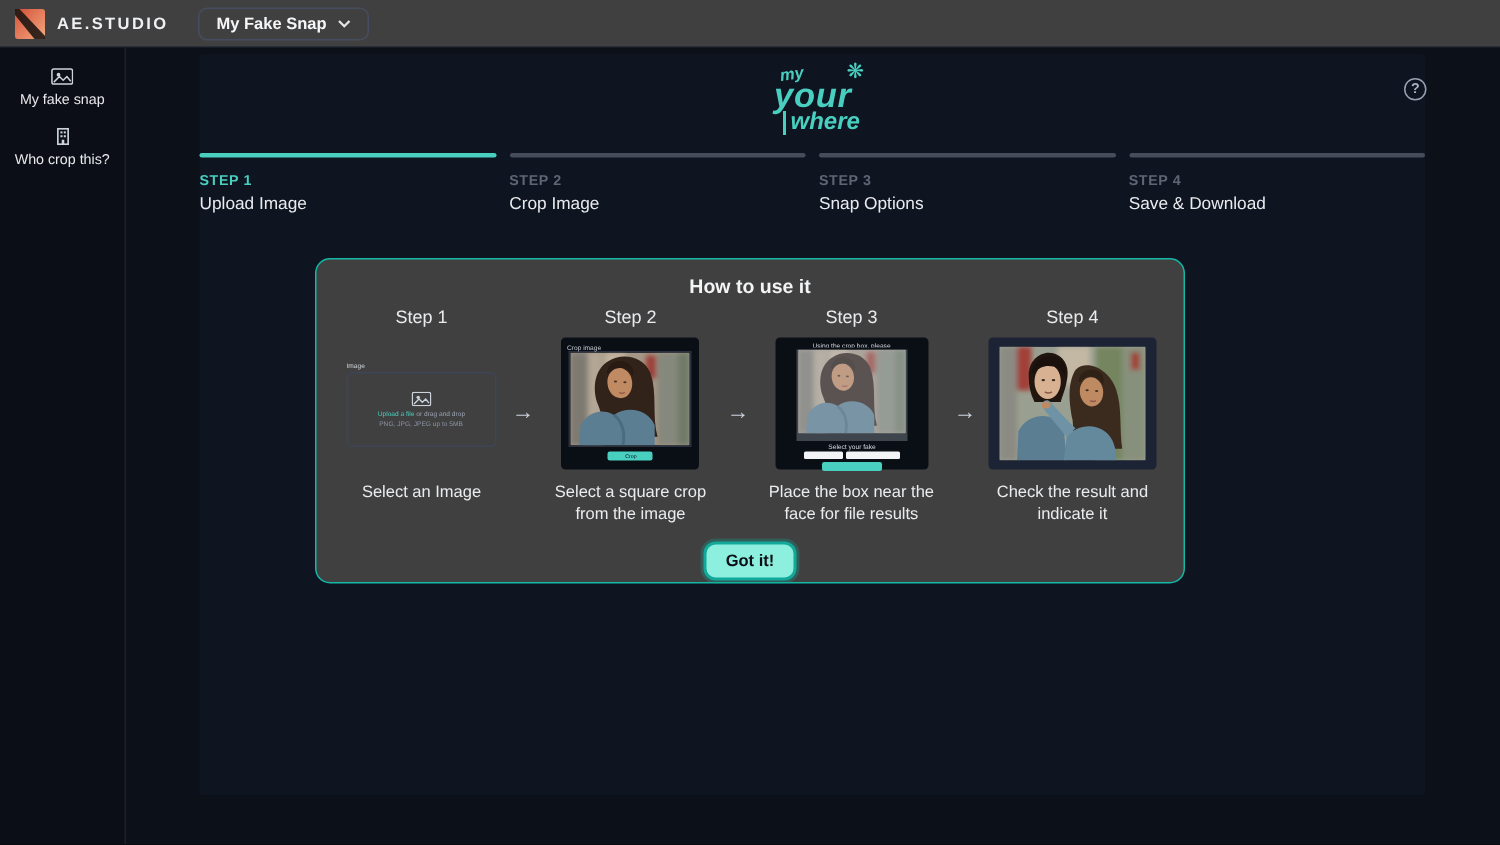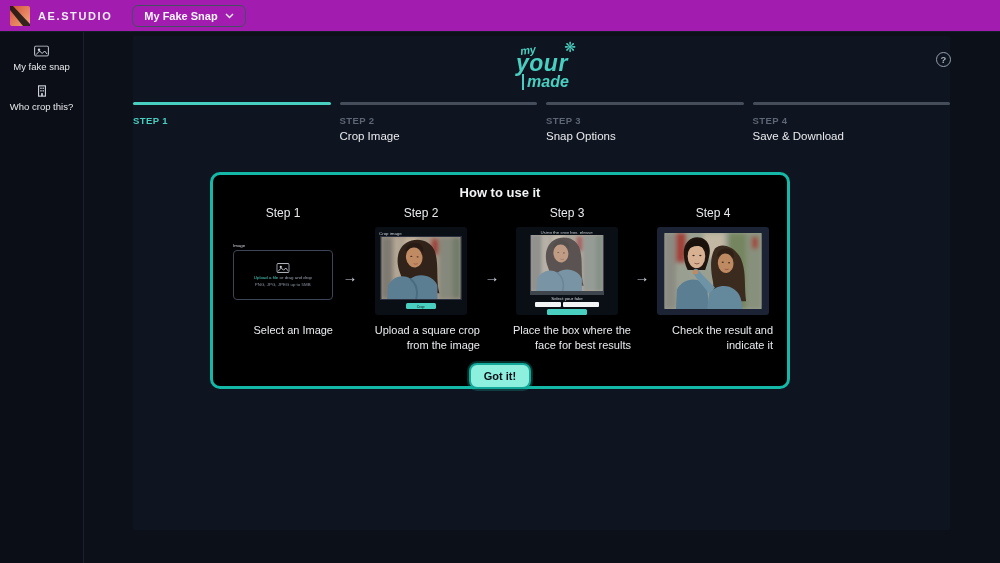--- a/index.html
+++ b/index.html
@@ -1,21 +1,21 @@
 <!DOCTYPE html>
 <html><head>
 <meta charset="utf-8">
 <style>
   html,body { margin:0; padding:0; background:#06080d; }
   .stage { position:relative; width:1000px; height:563px; overflow:hidden;
            background:#0c1018; font-family:"Liberation Sans", sans-serif; color:#e5e7eb; }
 
   
   .topbar { position:absolute; left:0; top:0; width:1000px; height:32px;
-            background:#a21caf; border-bottom:1px solid #151b27;
+            background:#404040; border-bottom:1px solid #151b27;
             display:flex; align-items:center; padding:0 10px; box-sizing:border-box; }
   .brand { display:flex; align-items:center; gap:8px; }
   .brand-text { font-size:11px; font-weight:600; letter-spacing:1.6px; color:#eef0f3; }
   .ws-btn { margin-left:20px; display:flex; align-items:center; gap:7px;
             border:1px solid #454e60; border-radius:6px; padding:4px 11px;
             background:transparent; color:#f6f7f9; font-size:11px; font-weight:700;
             font-family:"Liberation Sans", sans-serif; cursor:pointer; }
 
   
   .sidebar { position:absolute; left:0; top:32px; width:83px; bottom:0;
@@ -48,27 +48,27 @@
   .stepper { position:absolute; left:133px; top:102px; width:817px; display:flex; gap:9px; }
   .stp { flex:1; }
   .stp-bar { height:3px; border-radius:2px; background:#454d5b; }
   .stp.active .stp-bar { background:#49cfc0; }
   .stp-eyebrow { margin-top:10px; font-size:9.5px; font-weight:700; letter-spacing:.4px; color:#5e6675; }
   .stp.active .stp-eyebrow { color:#49cfc0; }
   .stp-label { margin-top:4px; font-size:11.5px; color:#e9ebee; }
 
   
   .modal { position:absolute; left:210px; top:172px; width:580px; height:217px; box-sizing:border-box;
-           background:#000000; border:3px solid #14b8a6; border-radius:10px; padding-top:10px; }
+           background:#404040; border:1px solid #14b8a6; border-radius:10px; padding-top:10px; }
   .modal-title { text-align:center; font-size:13px; font-weight:600; color:#f3f4f6; }
   .howto { display:flex; justify-content:space-between; align-items:flex-start; padding:6px 14px 0; }
   .hcol { display:flex; flex-direction:column; align-items:center; }
   .h-title { font-size:12px; color:#e9ebee; margin-bottom:4px; }
   .thumb-area { height:94px; display:flex; align-items:center; justify-content:center; }
-  .h-caption { font-size:11px; text-align:right; line-height:1.35; color:#e9ebee; margin-top:5px; }
+  .h-caption { font-size:11px; text-align:center; line-height:1.35; color:#e9ebee; margin-top:5px; }
   .arrow { align-self:flex-start; margin-top:62px; width:20px; text-align:center;
            font-size:15px; color:#cbd3de; }
 
   
   .micro { font-size:8px; white-space:nowrap; transform:scale(.55); transform-origin:center; }
   .micro-l { font-size:8px; white-space:nowrap; transform:scale(.55); transform-origin:left; }
 
   
   .mini-upload { width:100px; }
   .mu-label { color:#cfd4db; height:6px; }
@@ -221,29 +221,30 @@
     </div>
   </div>
 
   <div class="main-bg"></div>
   <div class="panel"></div>
 
   <div class="applogo">
     <span class="lg-my">my</span>
     <span class="lg-flower">❋</span>
     <span class="lg-fake">your</span>
-    <span class="lg-snap">made</span>
+    <span class="lg-snap">where</span>
   </div>
 
   <button class="help-btn">?</button>
 
   <div class="stepper">
     <div class="stp active">
       <div class="stp-bar"></div>
       <div class="stp-eyebrow">STEP 1</div>
+      <div class="stp-label">Upload Image</div>
     </div>
     <div class="stp">
       <div class="stp-bar"></div>
       <div class="stp-eyebrow">STEP 2</div>
       <div class="stp-label">Crop Image</div>
     </div>
     <div class="stp">
       <div class="stp-bar"></div>
       <div class="stp-eyebrow">STEP 3</div>
       <div class="stp-label">Snap Options</div>
@@ -285,21 +286,21 @@
           <div class="mini-crop">
             <div class="micro-l mc-header">Crop image</div>
             <svg class="mc-photo" width="80" height="62" viewBox="0 0 82 64">
                 <use href="#ph-woman"></use>
               </svg>
             <div class="mini-btn">
                 <span class="micro">Crop</span>
               </div>
           </div>
         </div>
-        <div class="h-caption cap2">Upload a square crop from the image</div>
+        <div class="h-caption cap2">Select a square crop from the image</div>
       </div>
 
       <div class="arrow">→</div>
 
       <div class="hcol" style="width:128px">
         <div class="h-title">Step 3</div>
         <div class="thumb-area">
           <div class="mini-fake">
             <div class="micro mf-top">Using the crop box, please indicate where you want us to create your fake</div>
             <div class="mf-photo-wrap">
@@ -309,21 +310,21 @@
               <div class="mf-wash"></div>
             </div>
             <div class="micro mf-label">Select your fake</div>
             <div class="mf-row">
               <div class="mf-input" style="width:26px"></div>
               <div class="mf-input" style="width:36px"></div>
             </div>
             <div class="mf-btn"></div>
           </div>
         </div>
-        <div class="h-caption cap3">Place the box where the face for best results</div>
+        <div class="h-caption cap3">Place the box near the face for file results</div>
       </div>
 
       <div class="arrow">→</div>
 
       <div class="hcol" style="width:120px">
         <div class="h-title">Step 4</div>
         <div class="thumb-area">
           <div class="mini-result">
             <svg width="98" height="76" viewBox="0 0 100 78">
                 <use href="#ph-couple"></use>

